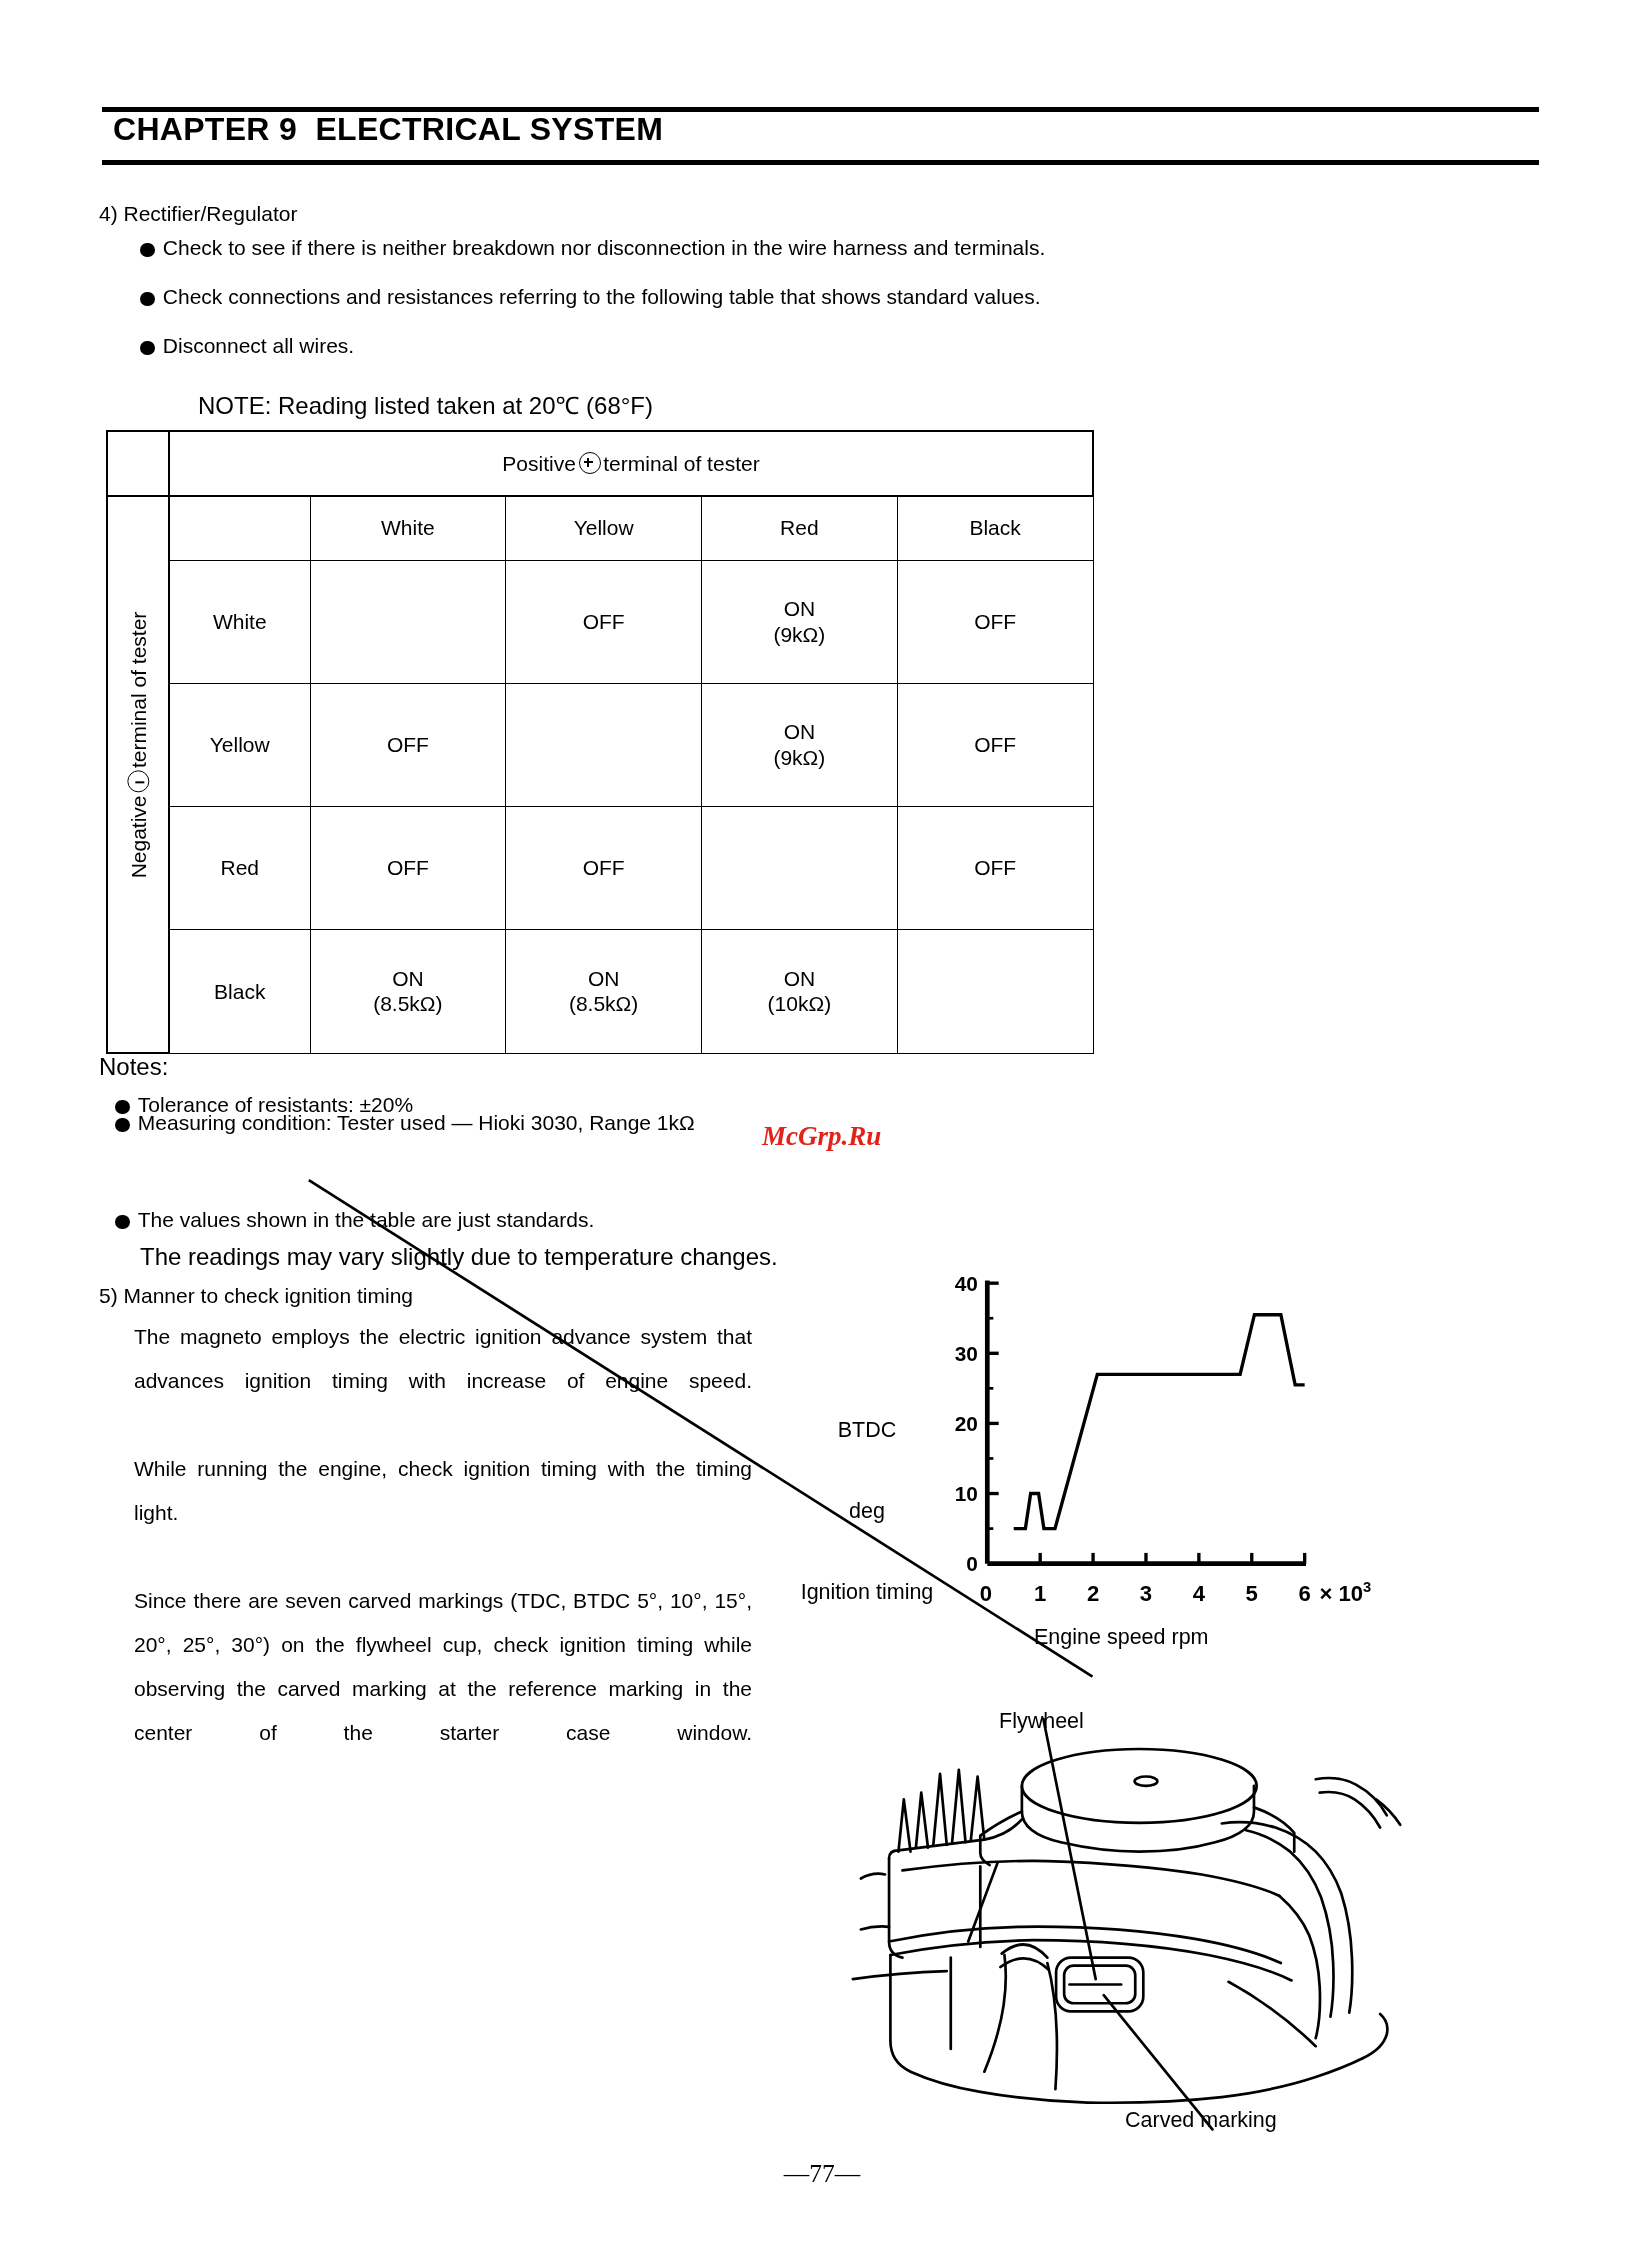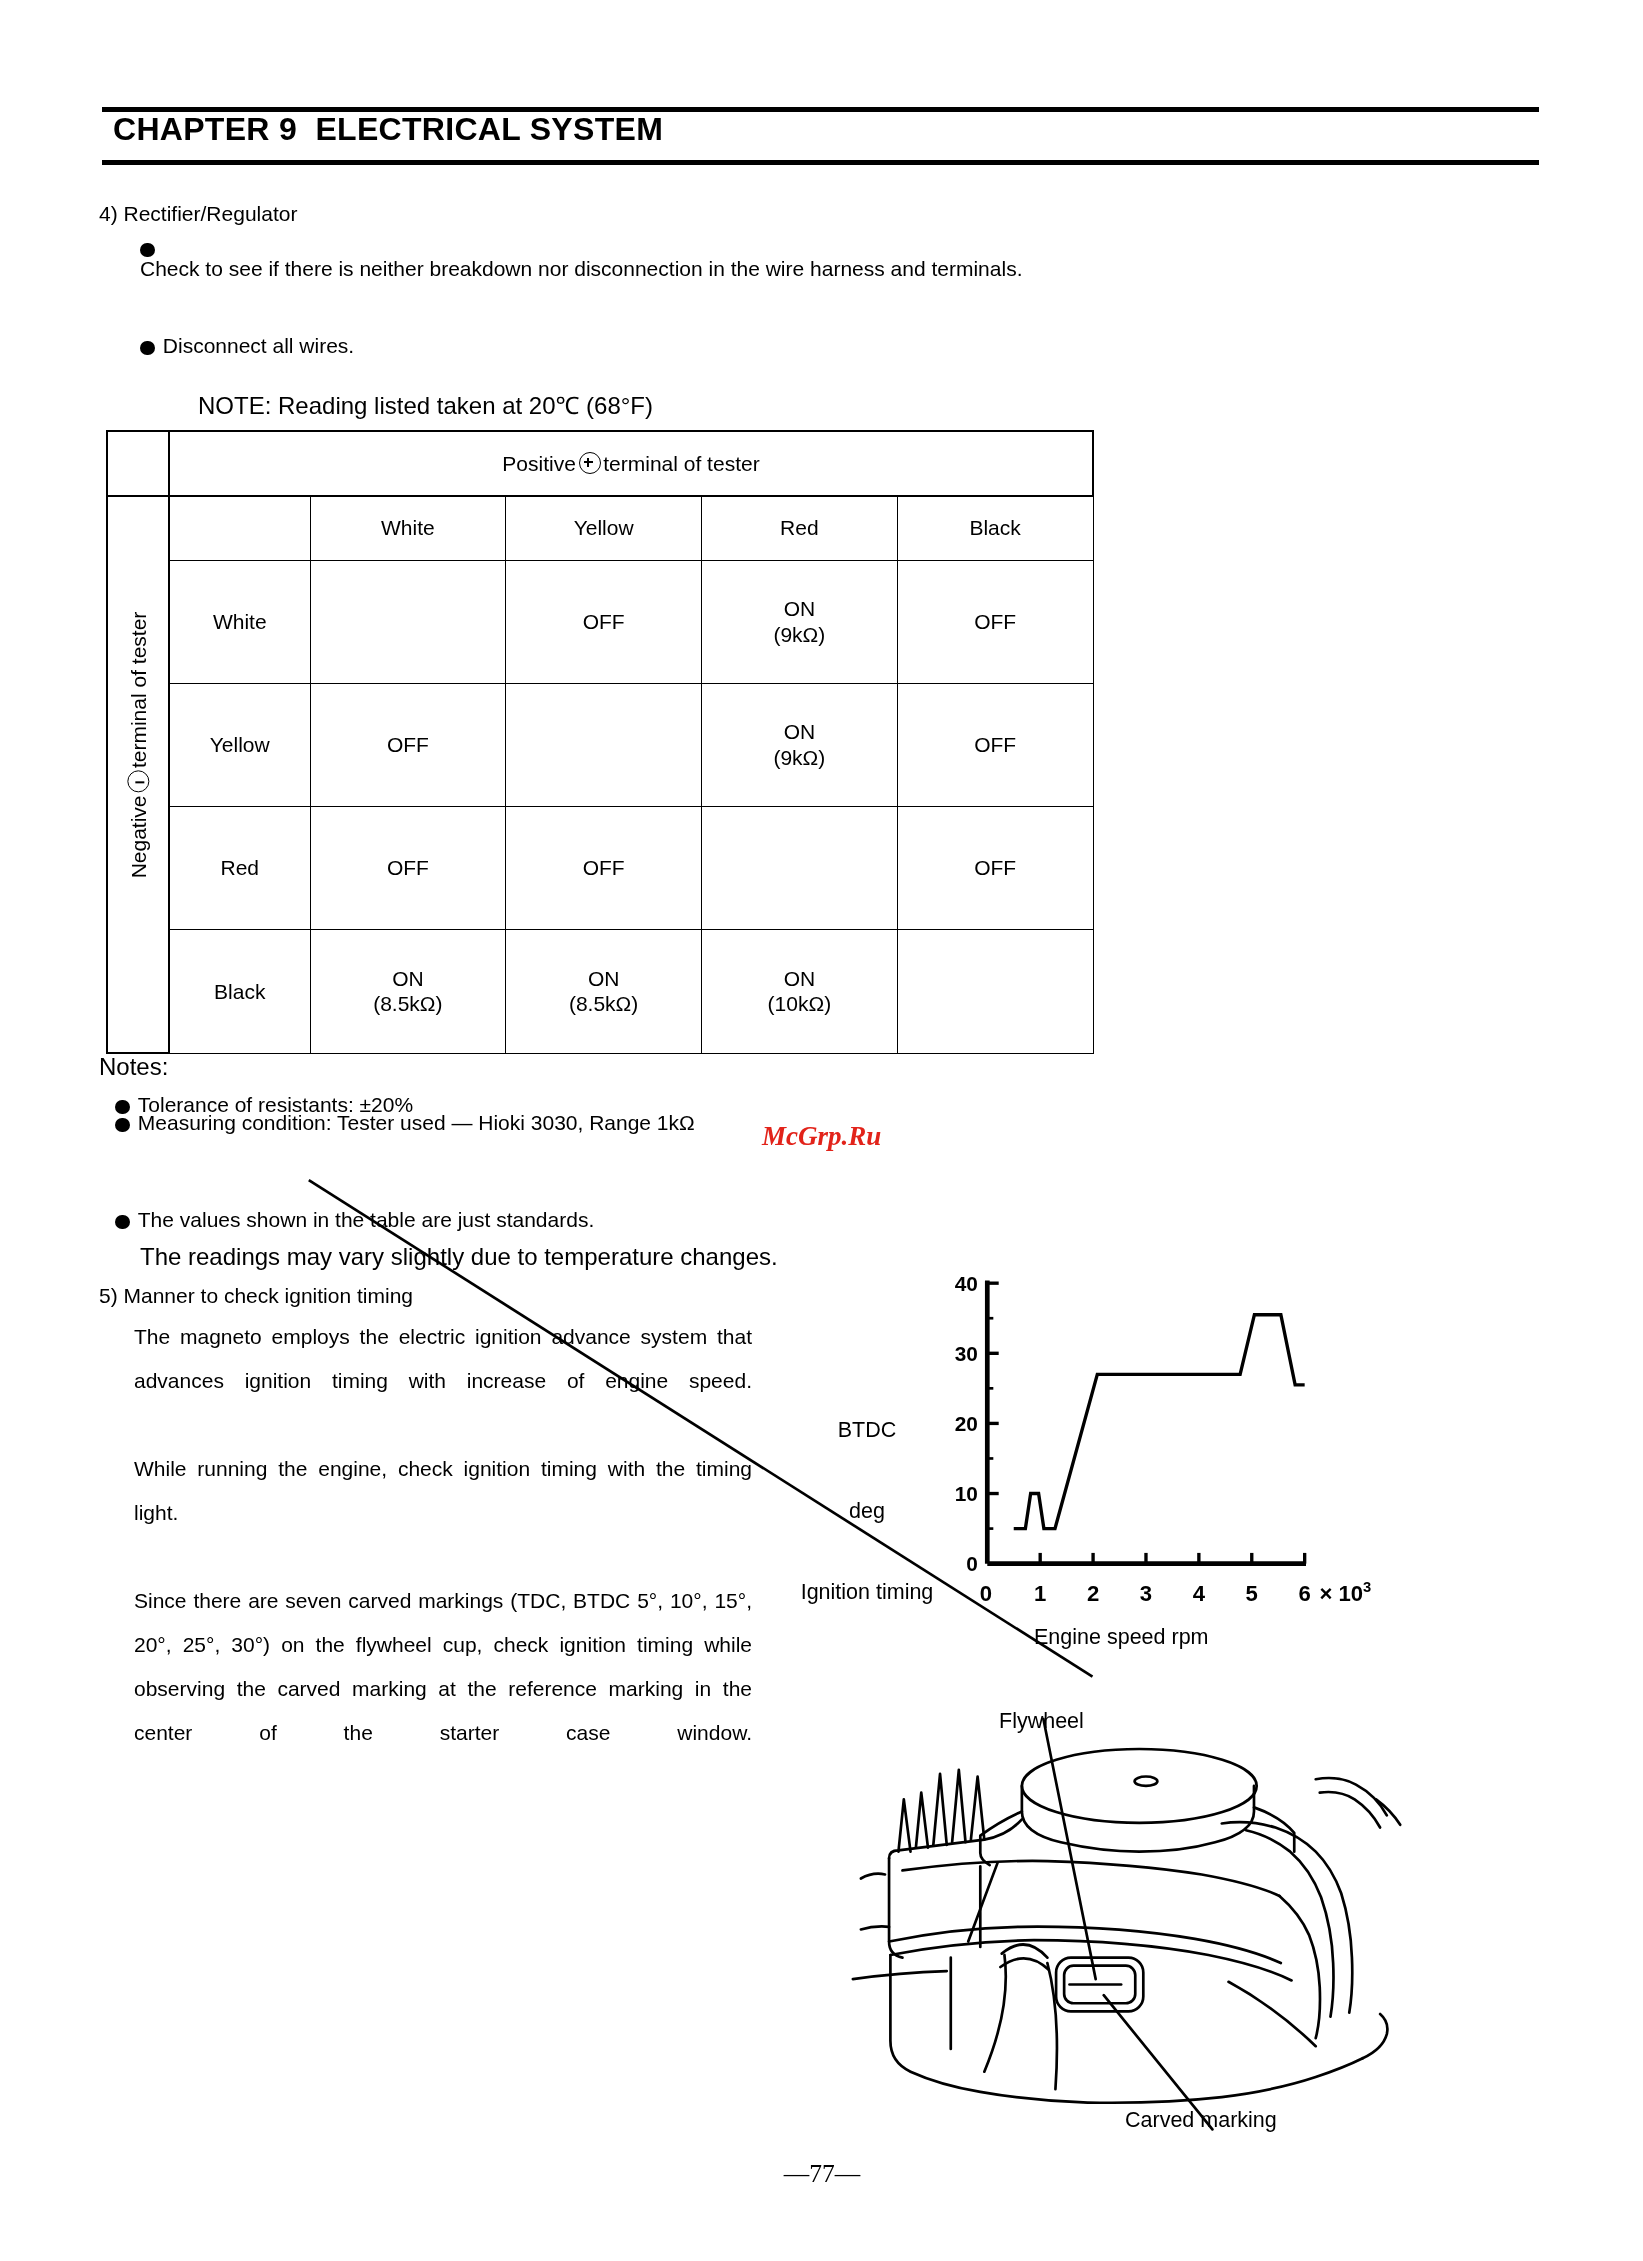--- a/index.html
+++ b/index.html
@@ -119,23 +119,27 @@
 <body>
 
 <div class="page">
 
   <div class="hdr-rule-top"></div>
   <div class="chapter-title">CHAPTER 9  ELECTRICAL SYSTEM</div>
   <div class="hdr-rule-bot"></div>
 
   <div class="sec-heading" style="left:99px; top:202px;">4) Rectifier/Regulator</div>
 
-  <div class="bullet-row" style="left:140px; top:236px;flex-direction:column;">
+  <div class="bullet-row" style="left:140px; top:236px;">
     <span class="dot"></span>
     <span>Check to see if there is neither breakdown nor disconnection in the wire harness and terminals.</span>
+  </div>
+  <div class="bullet-row" style="left:140px; top:285px;">
+    <span class="dot"></span>
+    <span>Check connections and resistances referring to the following table that shows standard values.</span>
   </div>
   <div class="bullet-row" style="left:140px; top:334px;">
     <span class="dot"></span>
     <span>Disconnect all wires.</span>
   </div>
 
   <div class="note-line" style="left:198px; top:388px;">NOTE: Reading listed taken at 20℃ (68°F)</div>
 
   <div class="tbl-wrap">
     <table class="rect">

